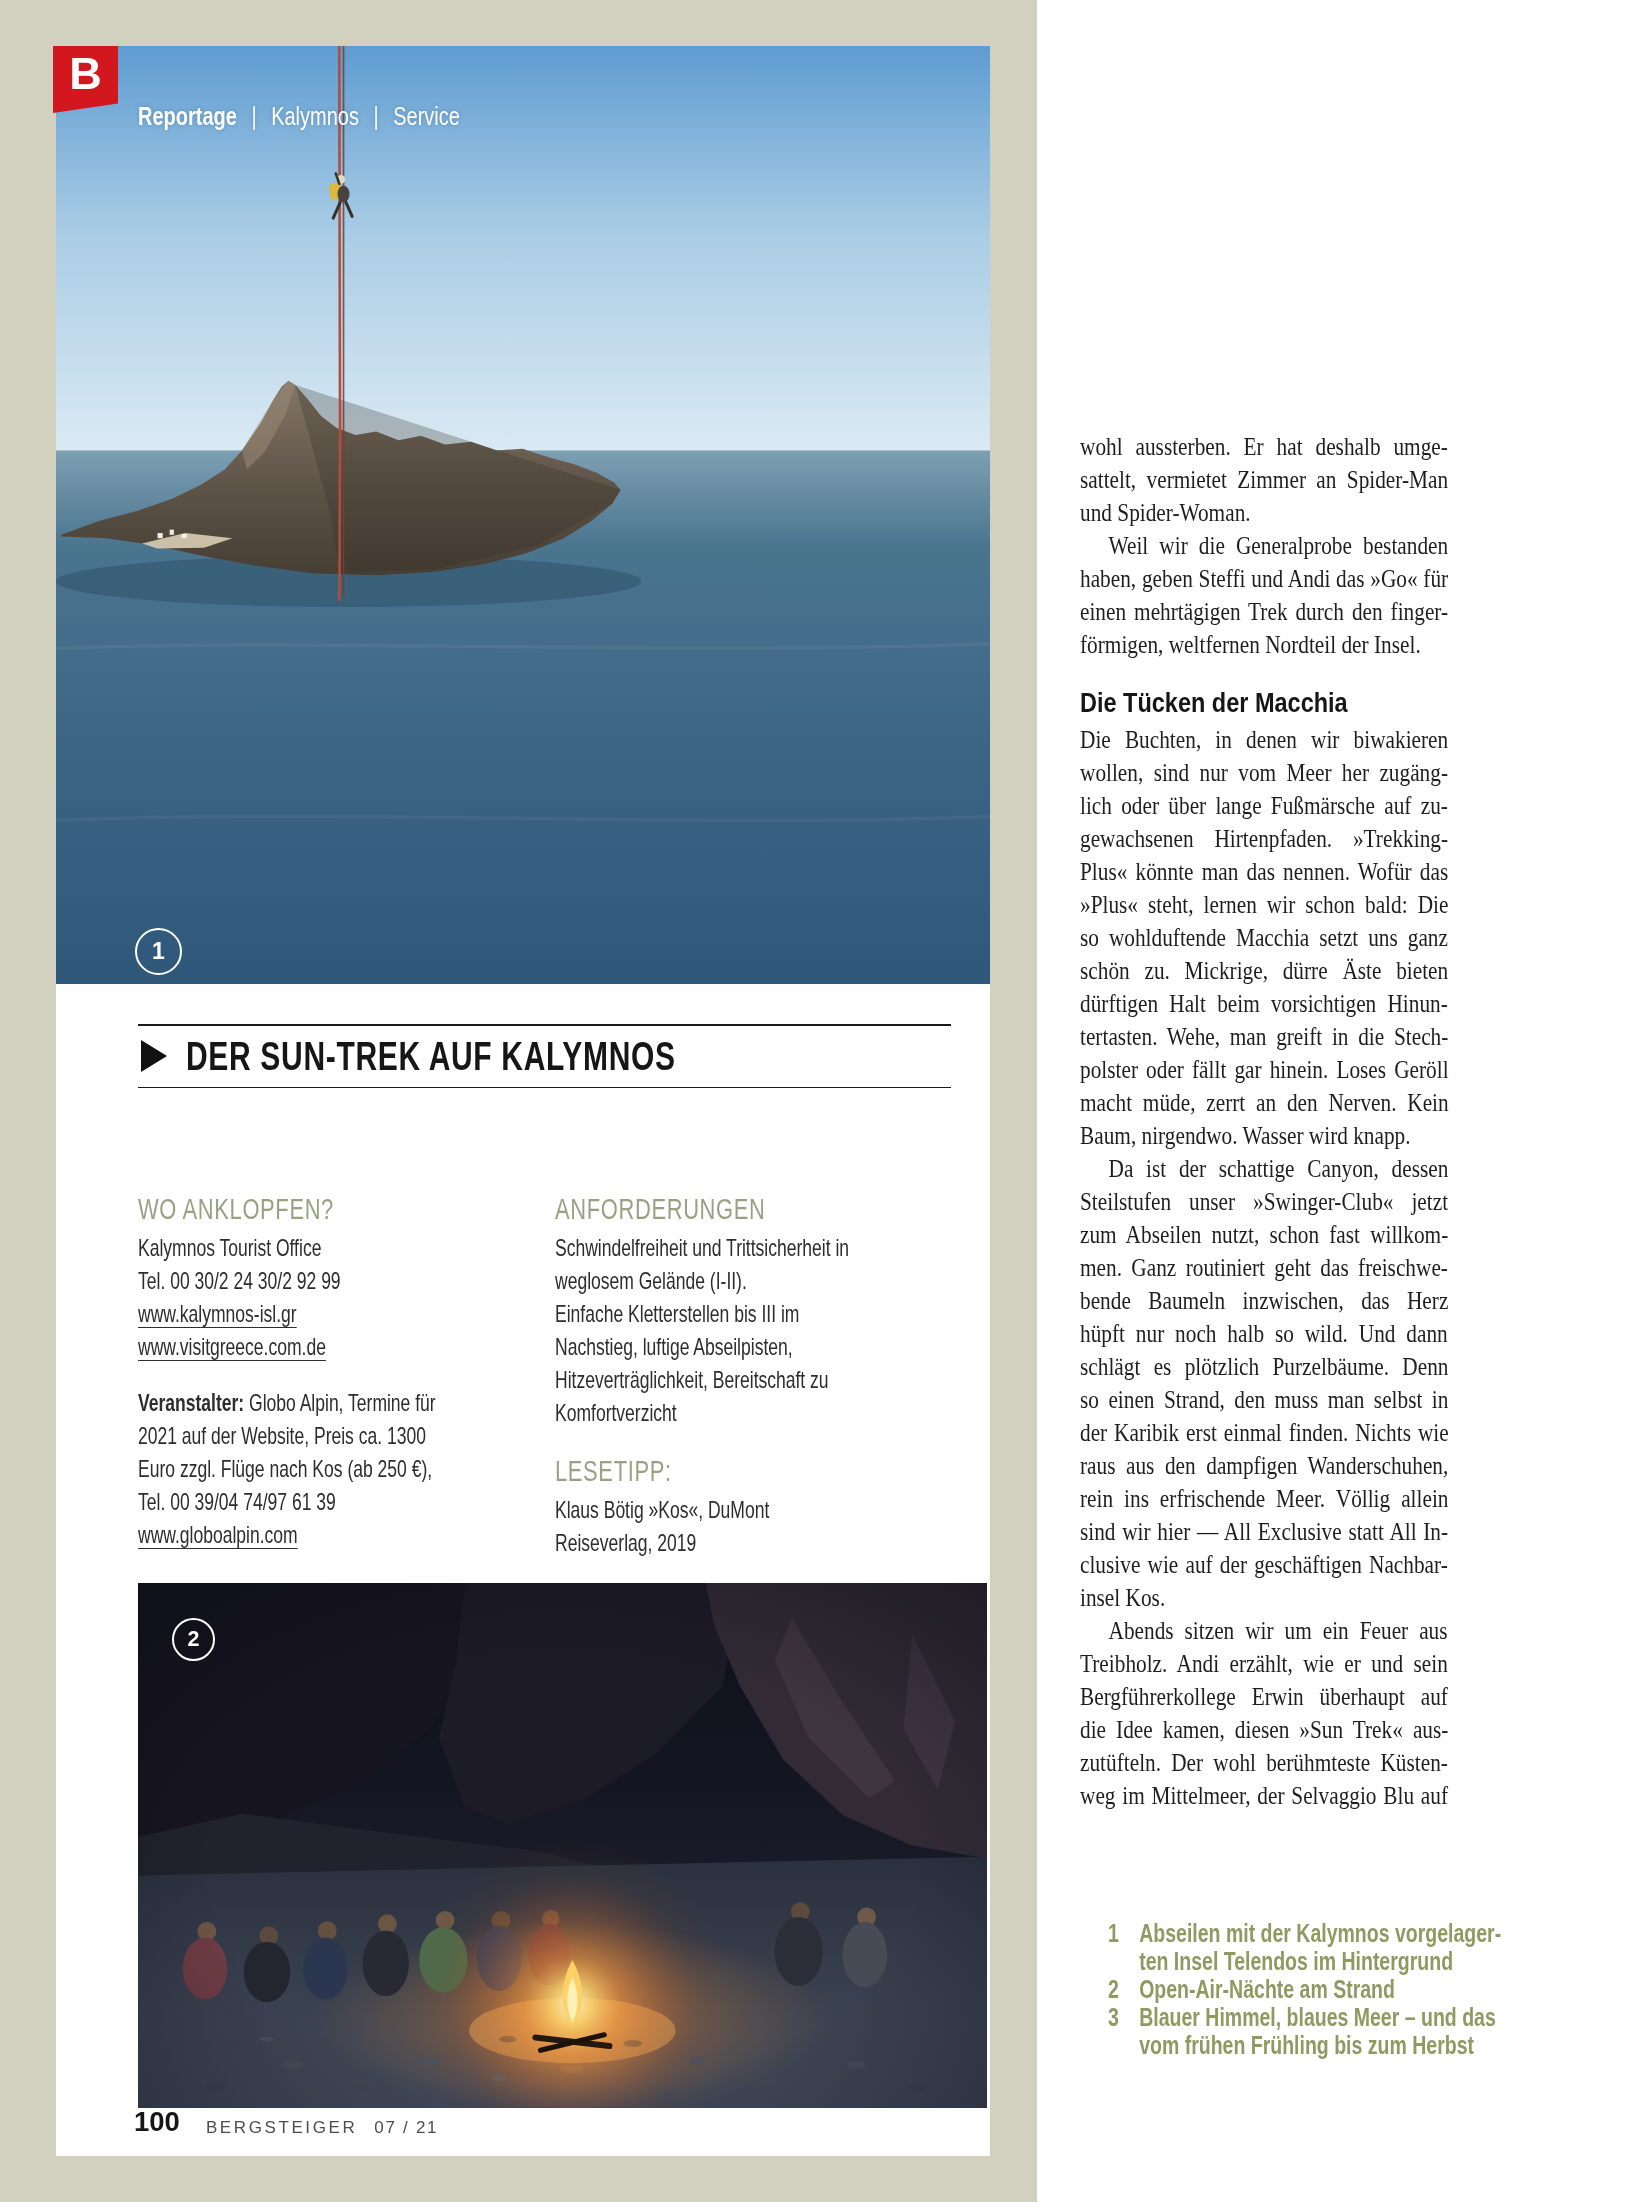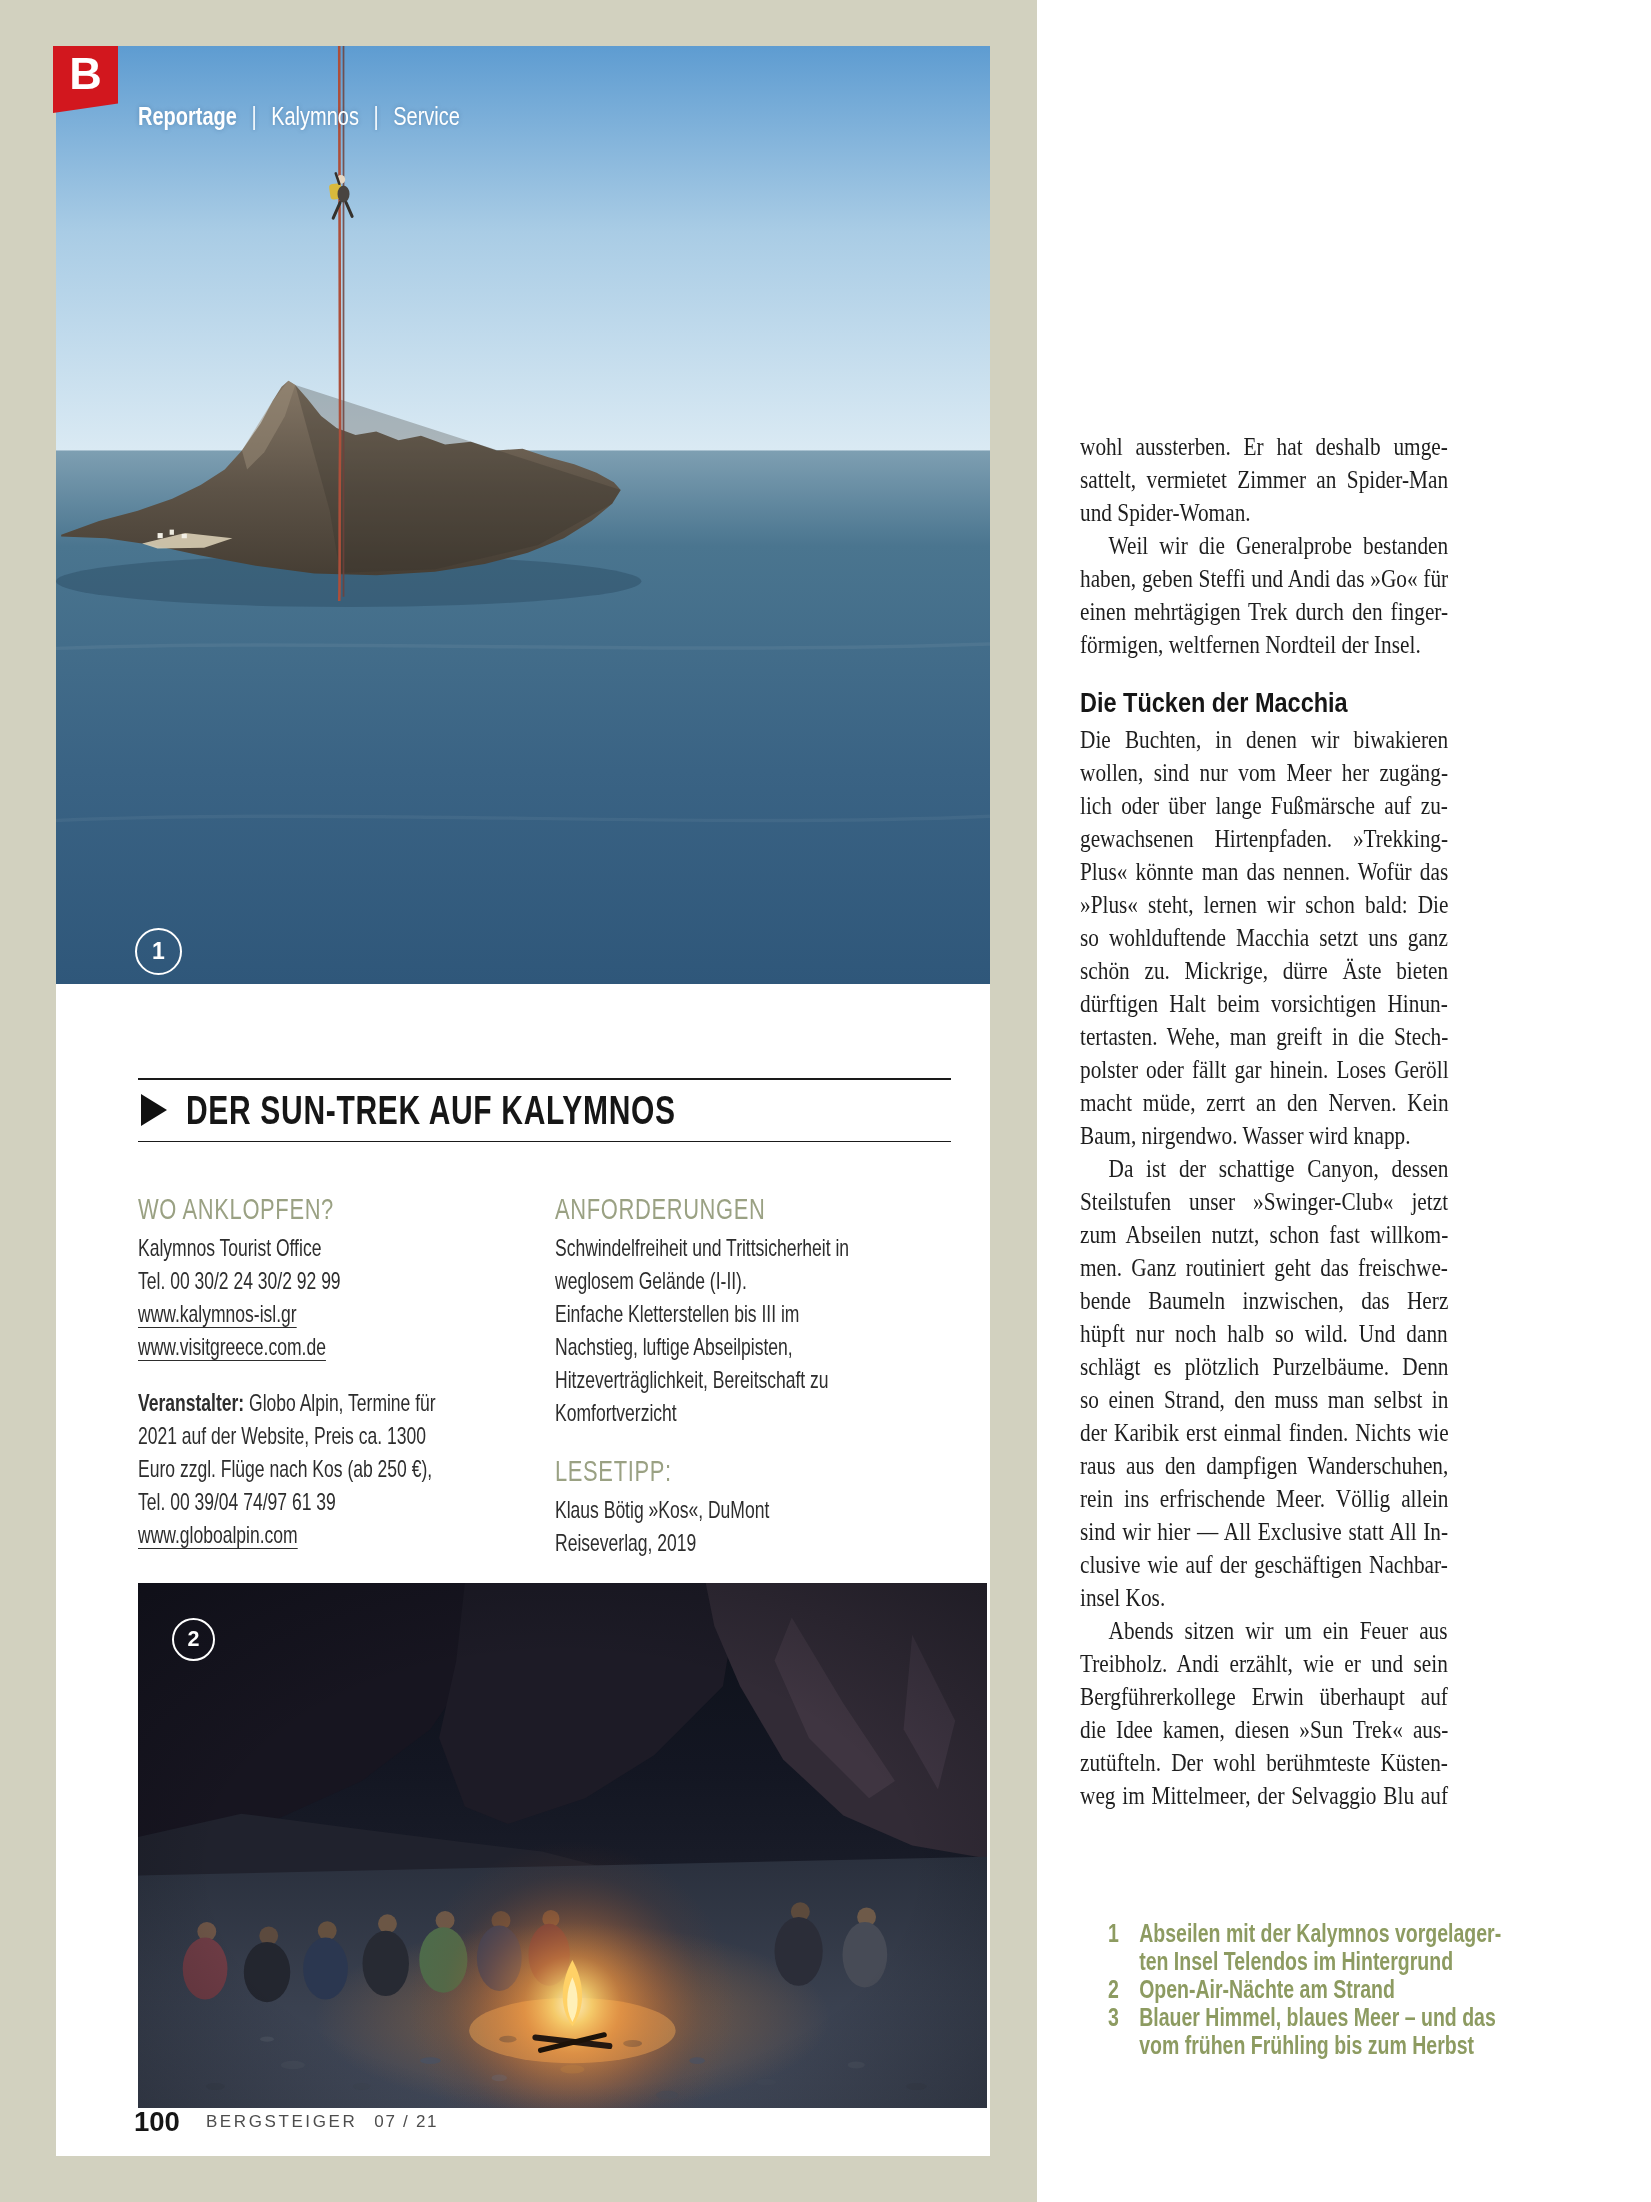--- a/index.html
+++ b/index.html
@@ -22,21 +22,21 @@
           transform:scaleX(.8);transform-origin:0 0;text-shadow:0 0 5.2px rgba(40,80,120,.35);}
   .kicker .bold{font-weight:bold;}
   .kicker .sep{margin:0 11.2px;opacity:.95;}
 
   .badge-circle{position:absolute;border:2.6px solid #ffffff;border-radius:50%;color:#ffffff;
                 display:flex;align-items:center;justify-content:center;font-weight:bold;background:transparent;}
   #badge1{left:135px;top:928px;width:43px;height:43px;font-size:23px;}
   #badge2{left:172px;top:1618px;width:39px;height:39px;font-size:21.5px;}
 
   
-  .title-block{position:absolute;left:138px;top:1078px;width:813px;}
+  .title-block{position:absolute;left:138px;top:1024px;width:813px;}
   .rule{height:1.7px;background:#1a1a1a;}
   .title-row{display:flex;align-items:center;height:61px;gap:19px;padding-left:3.4px;}
   .tri{width:0;height:0;border-left:26px solid #111;border-top:16.3px solid transparent;border-bottom:16.3px solid transparent;}
   .title-text{font-size:40px;font-weight:bold;color:#161616;letter-spacing:0.9px;white-space:nowrap;
               transform:scaleX(.75);transform-origin:0 50%;}
 
   
   .ib-col{position:absolute;top:1190px;width:551px;transform:scaleX(.73);transform-origin:0 0;color:#2d2d2d;}
   #ib1{left:138px;} #ib2{left:555px;}
   .ib-head{font-size:30px;color:#9aa183;line-height:38px;letter-spacing:0.9px;white-space:nowrap;}
@@ -59,21 +59,21 @@
   
   .captions{position:absolute;left:1108px;top:1919px;width:383px;}
   .captions-inner{width:482px;transform:scaleX(.78);transform-origin:0 0;color:#8d9b61;
                   font-weight:bold;font-size:25px;line-height:28px;}
   .cap-row{display:flex;}
   .cap-num{width:40px;flex:0 0 40px;}
   .cap-text{flex:1;}
   .cap-text div{white-space:nowrap;}
 
   
-  .footer{position:absolute;left:134px;top:2106px;display:flex;align-items:center;}
+  .footer{position:absolute;left:134px;top:2106px;display:flex;align-items:flex-end;}
   .footer .pn{font-size:27.5px;font-weight:bold;color:#161616;}
   .footer .mag{margin-left:26px;font-size:17px;letter-spacing:2.6px;color:#4d4d4d;}
   .footer .issue{margin-left:17px;font-size:17px;letter-spacing:1.7px;color:#4d4d4d;}
 </style>
 </head>
 <body>
 
 <div class="canvas">
   <div class="khaki"></div>
   <div class="page"></div>

